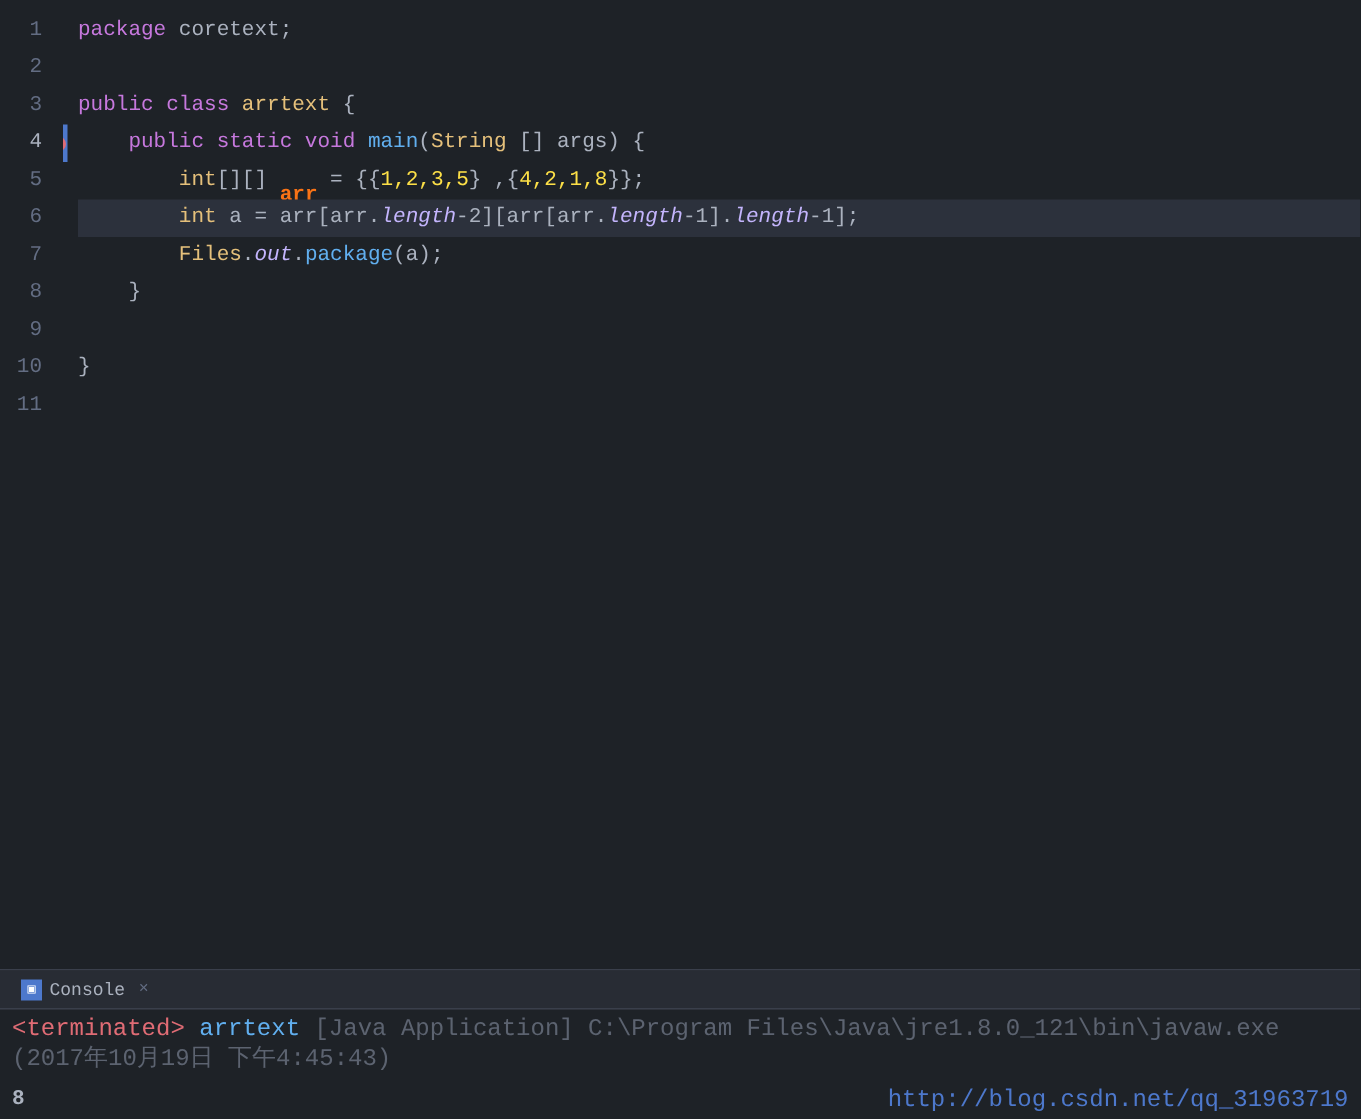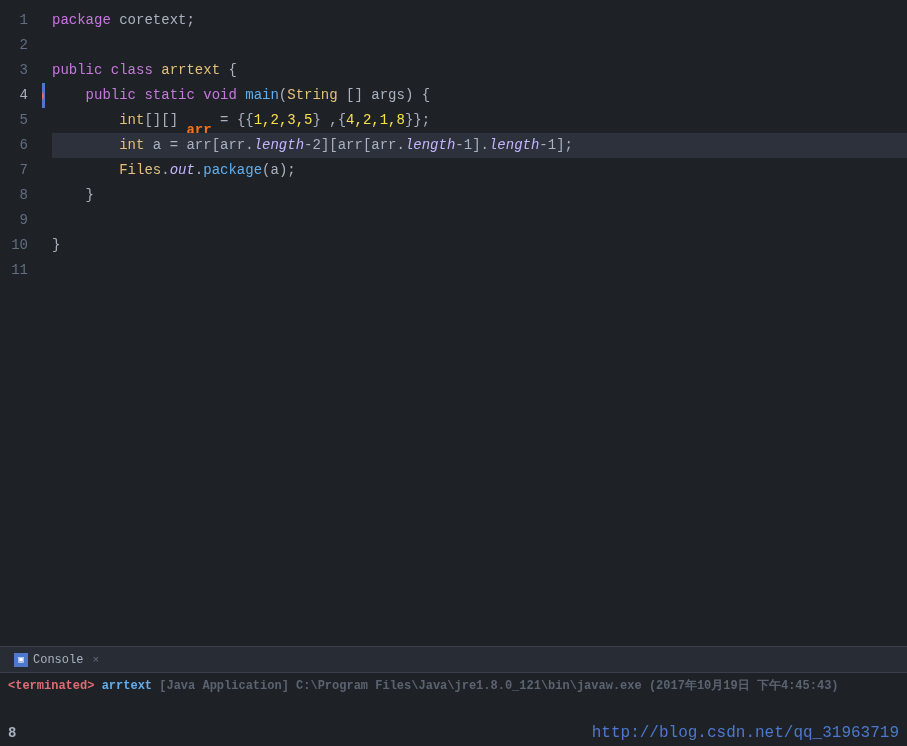--- a/index.html
+++ b/index.html
@@ -142,22 +142,21 @@
       padding: 4px 8px;
       font-size: 12px;
       color: #abb2bf;
       display: flex;
       flex-direction: column;
       justify-content: space-between;
     }
 
     .console-terminated {
       color: #5c6370;
-      font-size: 12px;
-      font-weight: bold;
+      font-size: 16px;
     }
 
     .console-output {
       display: flex;
       align-items: center;
       gap: 10px;
     }
 
     .console-output-number {
       font-size: 14px;

